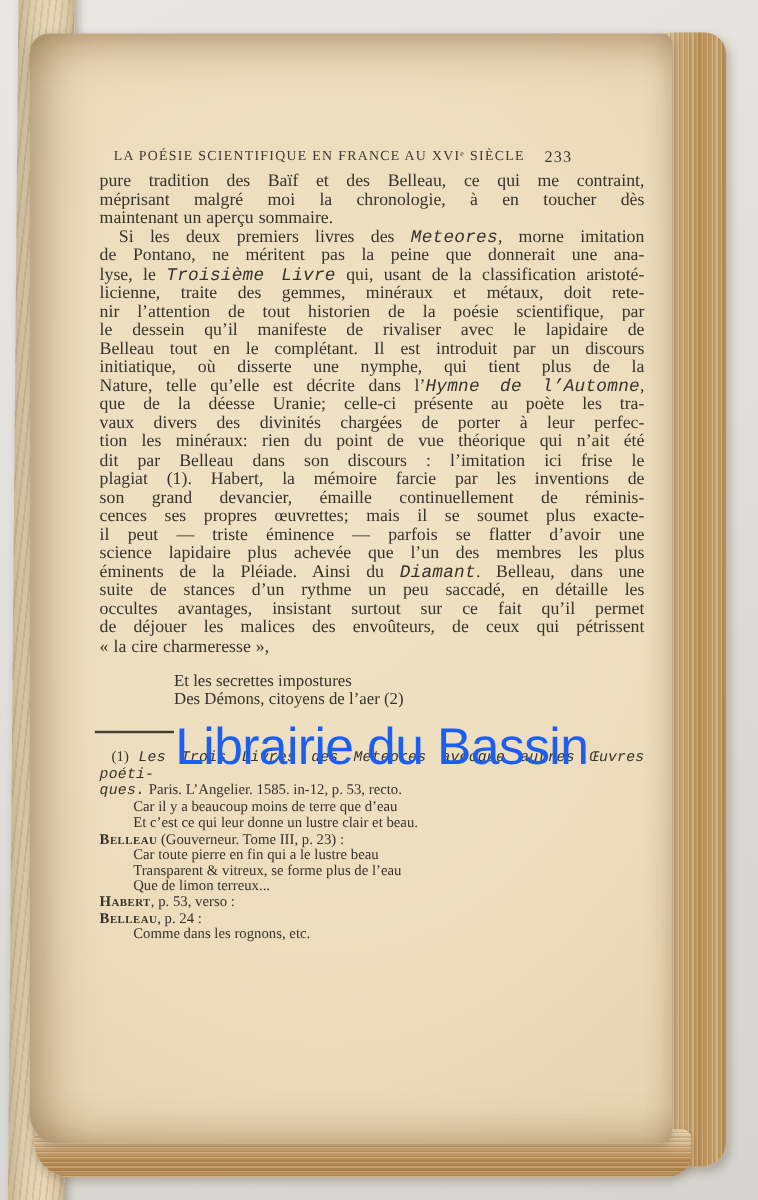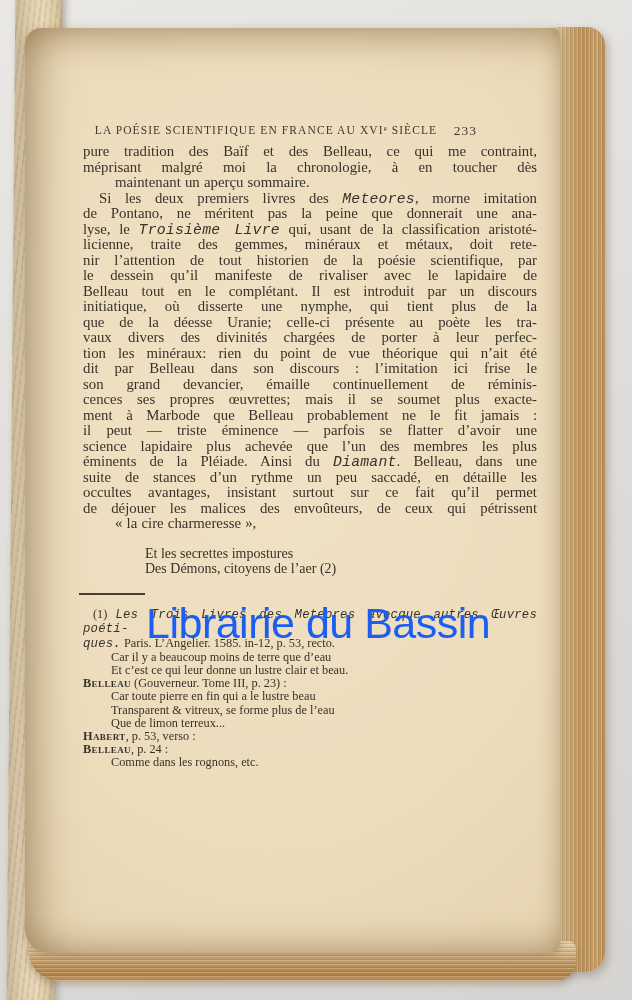--- a/index.html
+++ b/index.html
@@ -73,21 +73,21 @@
     position:absolute;right:60px;top:-1px;font-size:13.5px;letter-spacing:1px;
   }
   .text-col{
     position:absolute;top:116px;left:58px;width:454px;
   }
   .bline{
     font-size:14.8px;line-height:15.5px;height:15.5px;
     text-align:justify;text-align-last:justify;
     word-spacing:.5px;
   }
-  .bline.end{text-align-last:left;margin-left:32px;}
+  .bline.end{text-align-last:left;}
   .bline.indent{text-indent:16px;}
   .verse{margin:14px 0 0 62px;}
   .vline{font-size:14px;line-height:15.3px;}
   .fn-rule{
     width:66px;height:0;border-top:2px solid #453e31;
     margin:17px 0 13px -4px;
   }
   .fnline{font-size:12.3px;line-height:13.2px;}
   .fnline.j{text-align:justify;text-align-last:justify;}
   .fnline.i1{text-indent:10px;}
@@ -132,27 +132,28 @@
           <div class="bline">méprisant malgré moi la chronologie, à en toucher dès</div>
           <div class="bline end">maintenant un aperçu sommaire.</div>
           <div class="bline indent">Si les deux premiers livres des <i>Meteores</i>, morne imitation</div>
           <div class="bline">de Pontano, ne méritent pas la peine que donnerait une ana-</div>
           <div class="bline">lyse, le <i>Troisième Livre</i> qui, usant de la classification aristoté-</div>
           <div class="bline">licienne, traite des gemmes, minéraux et métaux, doit rete-</div>
           <div class="bline">nir l’attention de tout historien de la poésie scientifique, par</div>
           <div class="bline">le dessein qu’il manifeste de rivaliser avec le lapidaire de</div>
           <div class="bline">Belleau tout en le complétant. Il est introduit par un discours</div>
           <div class="bline">initiatique, où disserte une nymphe, qui tient plus de la</div>
+          <div class="bline">Nature, telle qu’elle est décrite dans l’<i>Hymne de l’Automne</i>,</div>
           <div class="bline">que de la déesse Uranie; celle-ci présente au poète les tra-</div>
           <div class="bline">vaux divers des divinités chargées de porter à leur perfec-</div>
           <div class="bline">tion les minéraux: rien du point de vue théorique qui n’ait été</div>
           <div class="bline">dit par Belleau dans son discours : l’imitation ici frise le</div>
+          <div class="bline">plagiat (1). Habert, la mémoire farcie par les inventions de</div>
           <div class="bline">son grand devancier, émaille continuellement de réminis-</div>
           <div class="bline">cences ses propres œuvrettes; mais il se soumet plus exacte-</div>
-          <div class="bline">ment à Marbode que Belleau probablement ne le fit jamais :</div>
           <div class="bline">il peut — triste éminence — parfois se flatter d’avoir une</div>
           <div class="bline">science lapidaire plus achevée que l’un des membres les plus</div>
           <div class="bline">éminents de la Pléiade. Ainsi du <i>Diamant</i>. Belleau, dans une</div>
           <div class="bline">suite de stances d’un rythme un peu saccadé, en détaille les</div>
           <div class="bline">occultes avantages, insistant surtout sur ce fait qu’il permet</div>
           <div class="bline">de déjouer les malices des envoûteurs, de ceux qui pétrissent</div>
           <div class="bline end">« la cire charmeresse »,</div>
         </div>
       <div class="verse">
           <div class="vline">Et les secrettes impostures</div>

